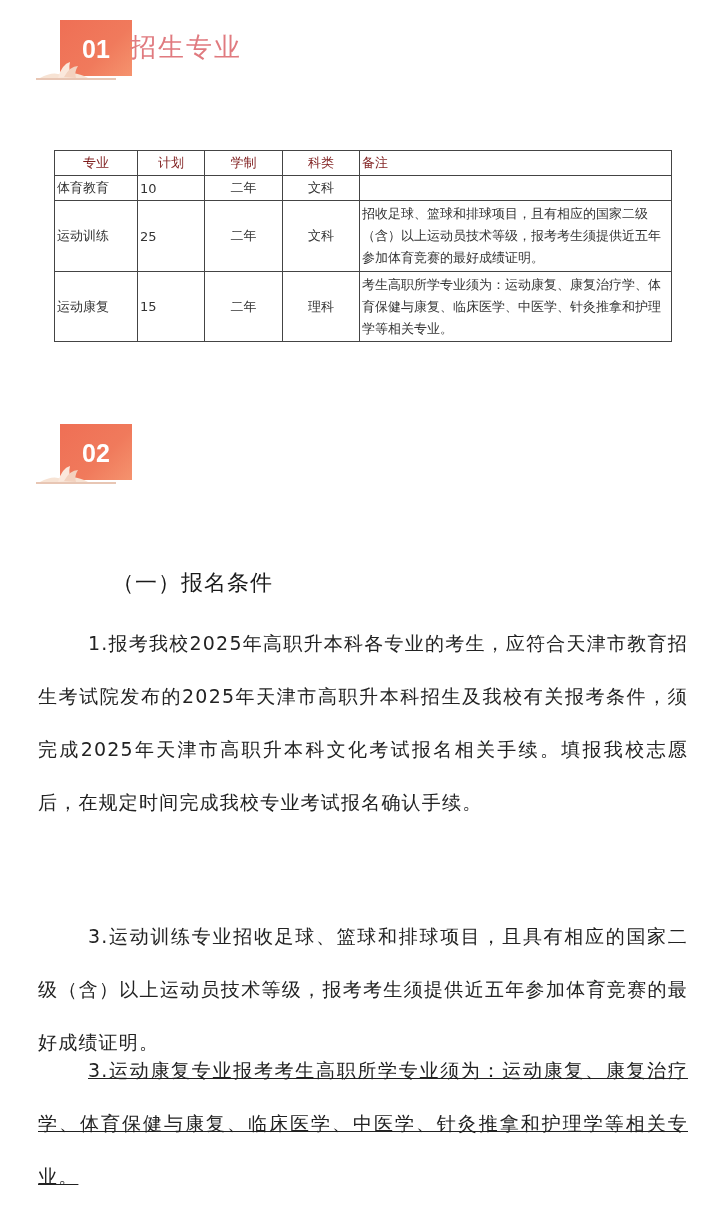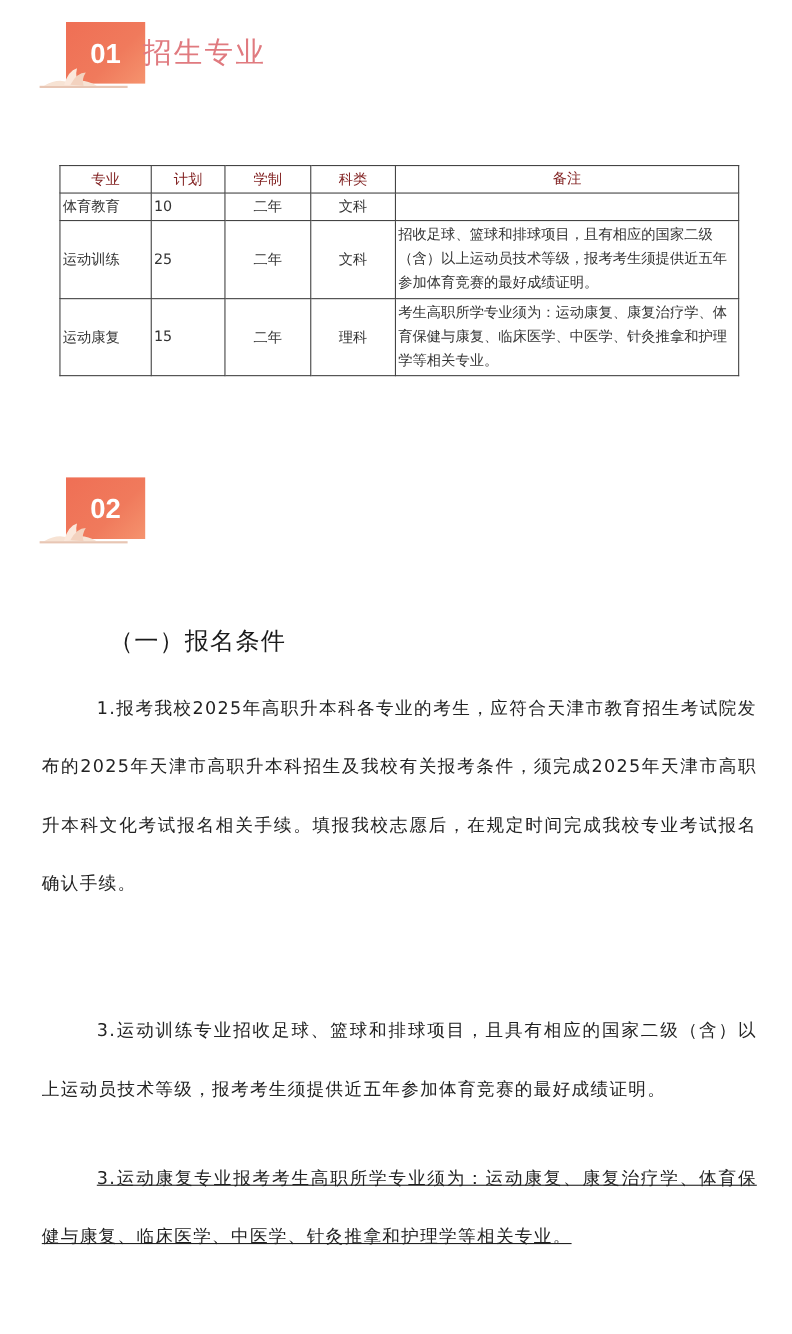--- a/index.html
+++ b/index.html
@@ -51,26 +51,26 @@
     .c1 { width: 62px; }
     .c2 { width: 73px; text-align: center; }
     .c3 { width: 72px; text-align: center; }
     .c4 { text-align: left; line-height: 22px; }
     td.c1 { padding-left: 14px; }
     tr.r1 td { height: 24px; }
     tr.r2 td { height: 70px; }
     tr.r3 td { height: 69px; }
 
     .sub-head {
-      position: absolute; left: 99px; top: 568px;
+      position: absolute; left: 112px; top: 568px;
       font-size: 22px; color: #1a1a1a; letter-spacing: 1px;
     }
     .para {
       position: absolute; left: 38px; width: 650px;
-      font-size: 16px; line-height: 53px; color: #222;
+      font-size: 19px; line-height: 53px; color: #222;
       text-indent: 50px; letter-spacing: 1.2px;
       text-align: justify;
     }
     .p1 { top: 617px; }
     .p2 { top: 910px; }
     .p3 { top: 1044px; text-decoration: underline; }
   </style>
 </head>
 <body>
 
@@ -87,21 +87,21 @@
   <div class="sec-title">招生专业</div>
 </div>
 
 <table class="majors">
   <thead>
     <tr>
       <th class="c0" style="text-align:center">专业</th>
       <th class="c1">计划</th>
       <th class="c2">学制</th>
       <th class="c3">科类</th>
-      <th class="c4" style="text-align:center">备注</th>
+      <th class="c4" style="text-align:left">备注</th>
     </tr>
   </thead>
   <tbody>
     <tr class="r1">
       <td class="c0">体育教育</td>
       <td class="c1">10</td>
       <td class="c2">二年</td>
       <td class="c3">文科</td>
       <td class="c4"></td>
     </tr>
@@ -115,21 +115,21 @@
     <tr class="r3">
       <td class="c0">运动康复</td>
       <td class="c1">15</td>
       <td class="c2">二年</td>
       <td class="c3">理科</td>
       <td class="c4">考生高职所学专业须为：运动康复、康复治疗学、体育保健与康复、临床医学、中医学、针灸推拿和护理学等相关专业。</td>
     </tr>
   </tbody>
 </table>
 
-<div class="section-head" style="top:434px;">
+<div class="section-head" style="top:424px;">
   <div class="badge">
     <span class="num">02</span>
   </div>
   <svg class="book-icon" viewBox="0 0 56 24">
     <path d="M4 22 Q18 14 28 20 Q38 14 52 22 Z" fill="#f7e3d4"></path>
     <path d="M22 22 Q26 8 34 6 Q32 14 36 20 Z" fill="#fbe8dc"></path>
     <path d="M28 21 Q34 10 42 10 Q38 16 40 22 Z" fill="#f3d2bf"></path>
   </svg>
   <div class="baseline"></div>
 </div>

